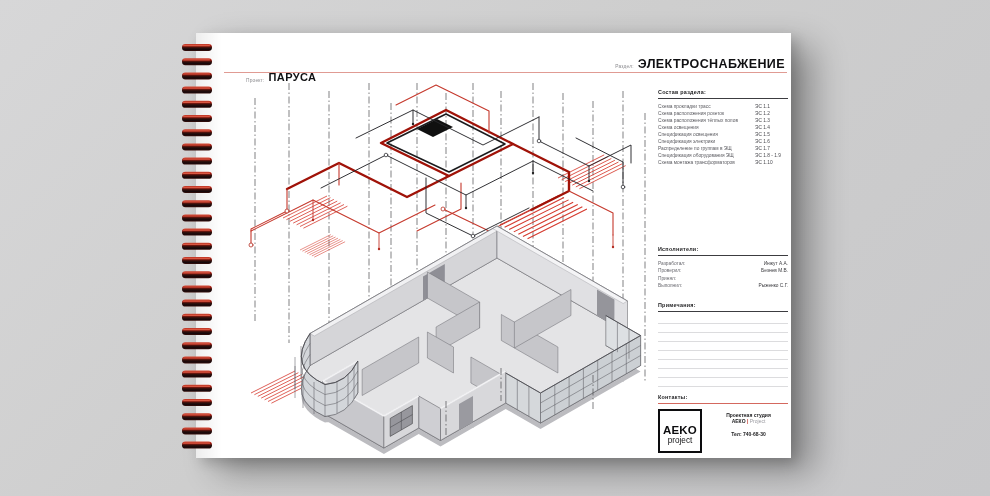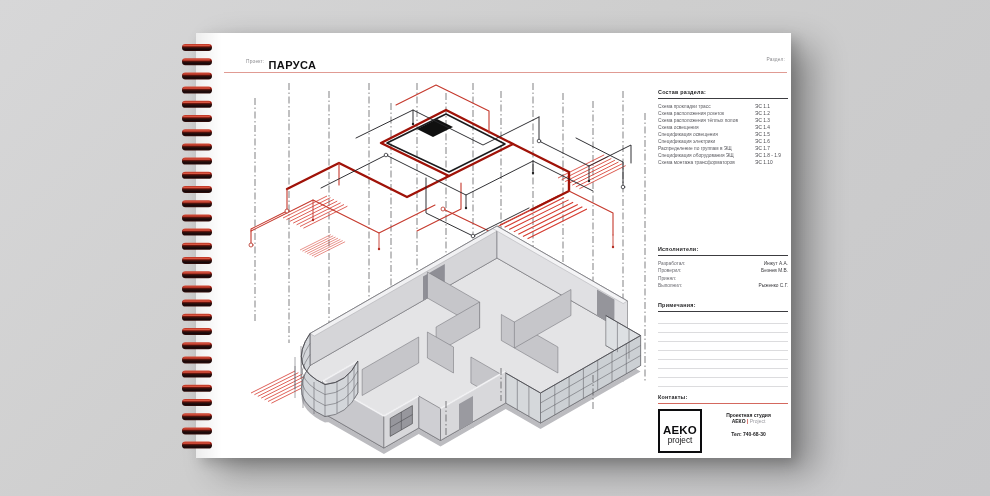--- a/index.html
+++ b/index.html
@@ -12,21 +12,21 @@
     position:absolute;left:196px;top:33px;width:595px;height:425px;
     background:#ffffff;z-index:1;
     box-shadow:22px 14px 32px rgba(0,0,0,.33),5px 5px 12px rgba(0,0,0,.18);
   }
   .page::before{ 
     content:"";position:absolute;left:0;top:0;bottom:0;width:26px;
     background:linear-gradient(90deg,rgba(0,0,0,.07),rgba(0,0,0,0));
   }
   .spiral{position:absolute;left:181px;top:38px;z-index:5;}
   
-  .hdr-left{position:absolute;left:50px;top:26px;display:flex;align-items:flex-start;gap:4px;}
+  .hdr-left{position:absolute;left:50px;top:38px;display:flex;align-items:flex-end;gap:4px;}
   .hdr-right{position:absolute;right:6px;top:24px;display:flex;align-items:baseline;gap:4px;}
   .hdr-lbl{font-size:4.8px;color:#8a8a8e;letter-spacing:.2px;}
   .hdr-name{font-size:11px;font-weight:bold;color:#101012;letter-spacing:.4px;}
   .hdr-name.big{font-size:12.5px;}
   .hdr-line{position:absolute;left:28px;width:563px;top:39px;height:1px;background:var(--underline-red,#e09b93);}
   
   .col{position:absolute;left:462px;width:130px;}
   .sec-title{font-size:5.4px;font-weight:bold;color:#1d1d1f;letter-spacing:.25px;
     border-bottom:1px solid #3c3c40;padding-bottom:2.5px;}
   .sec-title.red{border-bottom:1px solid var(--contacts-line,#d4685e);}
@@ -99,20 +99,21 @@
 </svg>
 
 <div class="page">
 
   <div class="hdr-left">
     <span class="hdr-lbl">Проект:</span>
     <span class="hdr-name">ПАРУСА</span>
   </div>
   <div class="hdr-right">
     <span class="hdr-lbl">Раздел:</span>
+    <span class="hdr-name big">ЭЛЕКТРОСНАБЖЕНИЕ</span>
   </div>
   <div class="hdr-line"></div>
 
   <svg class="drawing" width="435" height="373" viewBox="0 0 435 373">
     <defs>
       <g id="hf" stroke="#d5392d" stroke-width="0.8" fill="none">
         <path d="M0,0 l44,-22 M3.4,1.7 l44,-22 M6.8,3.4 l44,-22 M10.2,5.1 l44,-22 M13.6,6.8 l44,-22 M17,8.5 l44,-22 M20.4,10.2 l44,-22"></path>
       </g>
     </defs>
 

